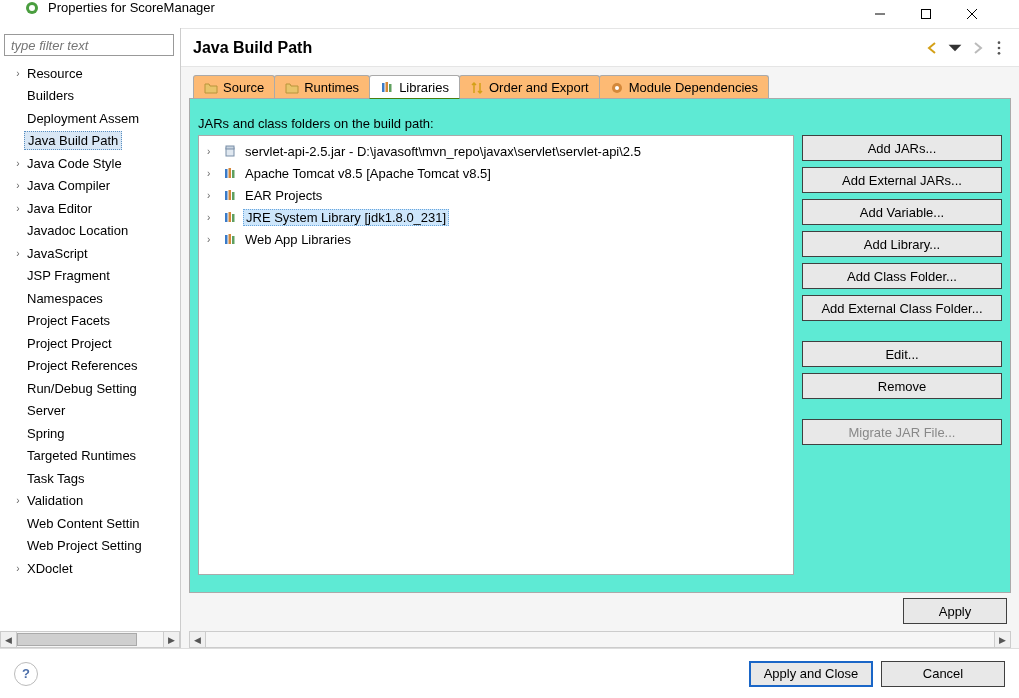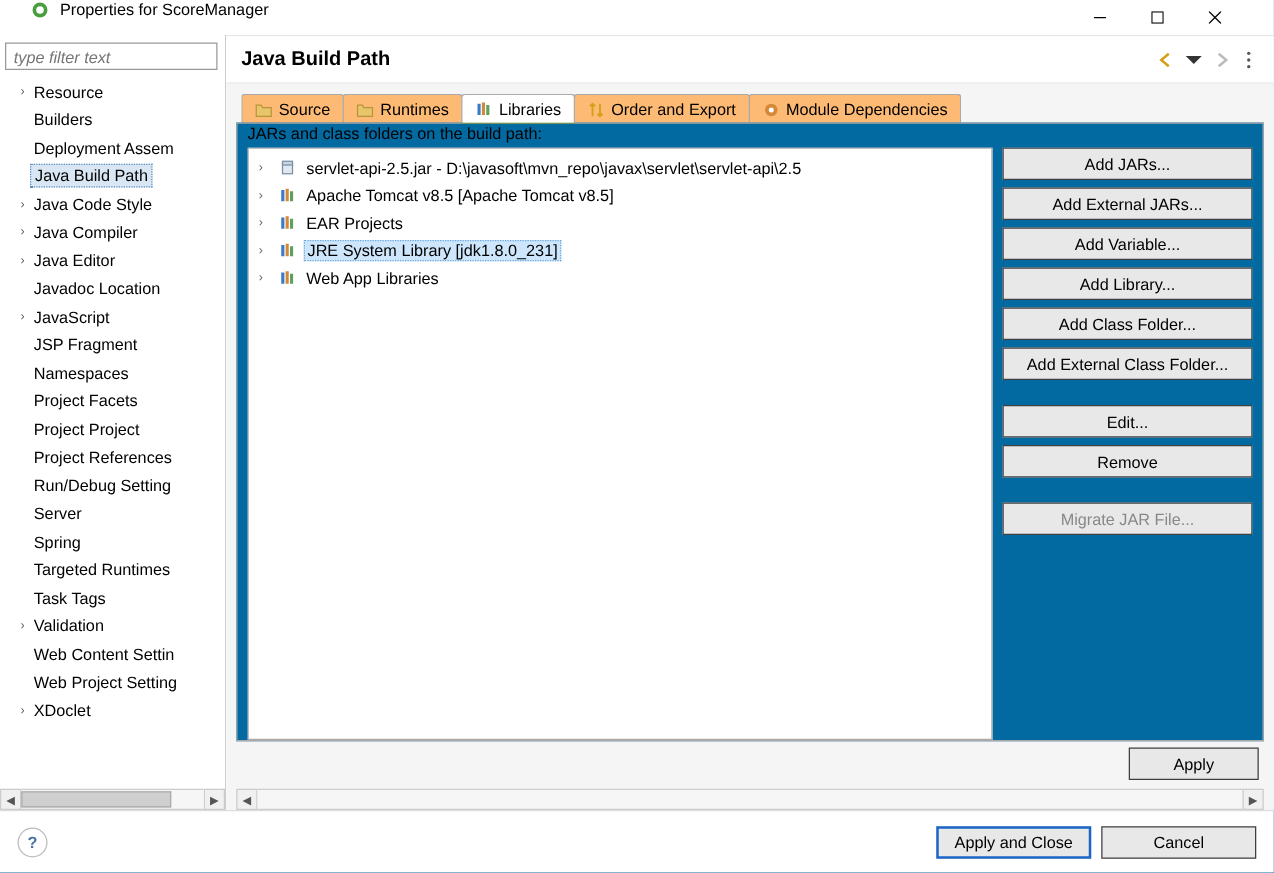--- a/index.html
+++ b/index.html
@@ -39,21 +39,21 @@
 
 .right-body { flex: 1; display: flex; flex-direction: column; padding: 6px 8px 0 8px; background: #f5f5f5; overflow: hidden; }
 
 
 .tabstrip { height: 26px; display: flex; align-items: flex-end; background: #f5f5f5; padding-left: 4px; }
 .tab { height: 24px; padding: 0 10px; display: flex; align-items: center; gap: 5px; border: 1px solid #aaa; border-bottom: none; background: #fdba74; cursor: pointer; margin-right: -1px; border-radius: 3px 3px 0 0; }
 .tab.active { background: #fff; border-bottom: 1px solid #4d7c0f; position: relative; z-index: 2; justify-content: flex-end; }
 .tab-icon { width: 14px; height: 14px; }
 
 
-.tab-content { flex: 1; background: #0369a1; border: 1px solid #aaa; margin-top: -1px; display: flex; flex-direction: column; padding: 0 8px; overflow: hidden; }
+.tab-content { flex: 1; background: #5eead4; border: 1px solid #aaa; margin-top: -1px; display: flex; flex-direction: column; padding: 17px 8px; overflow: hidden; }
 .tab-desc { margin-bottom: 4px; }
 .tab-inner { flex: 1; display: flex; gap: 8px; overflow: hidden; }
 .jar-list { flex: 1; border: 1px solid #aaa; background: #fff; padding: 4px; overflow: auto; }
 .jar-item { height: 22px; display: flex; align-items: center; gap: 6px; cursor: pointer; padding-left: 4px; }
 .jar-item .expander { width: 10px; color: #666; font-size: 10px; }
 .jar-item.selected span.txt { background: #cde6fb; border: 1px dotted #6aa7de; padding: 0 2px; }
 .jar-item .txt { padding: 0 2px; }
 .jar-icon { width: 14px; height: 14px; flex-shrink: 0; }
 
 .btn-col { width: 200px; display: flex; flex-direction: column; gap: 6px; }

